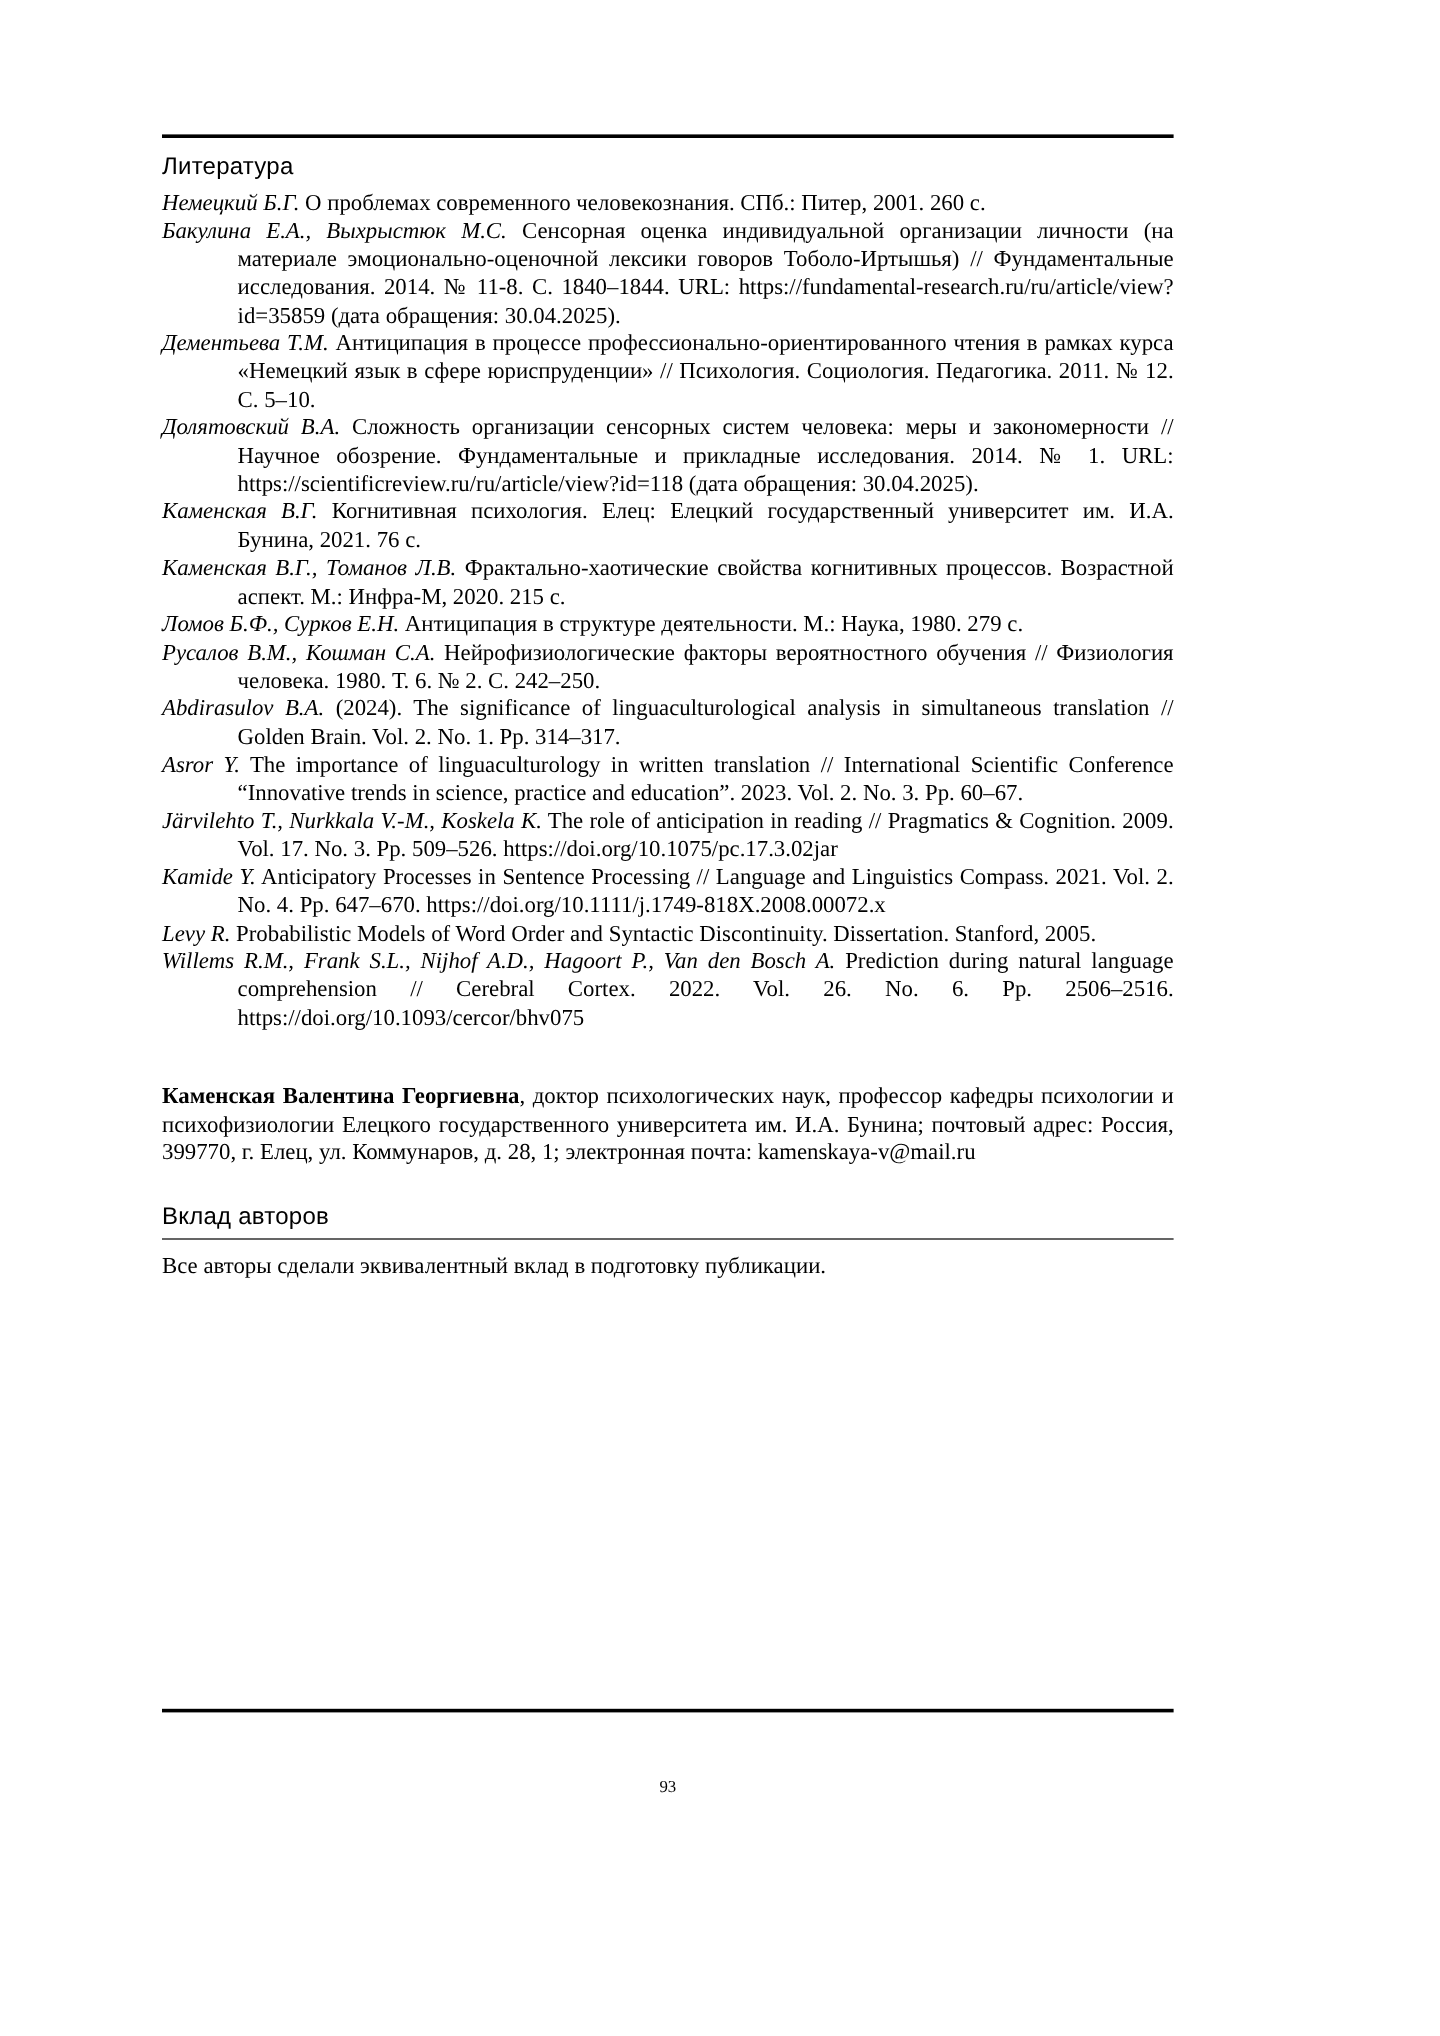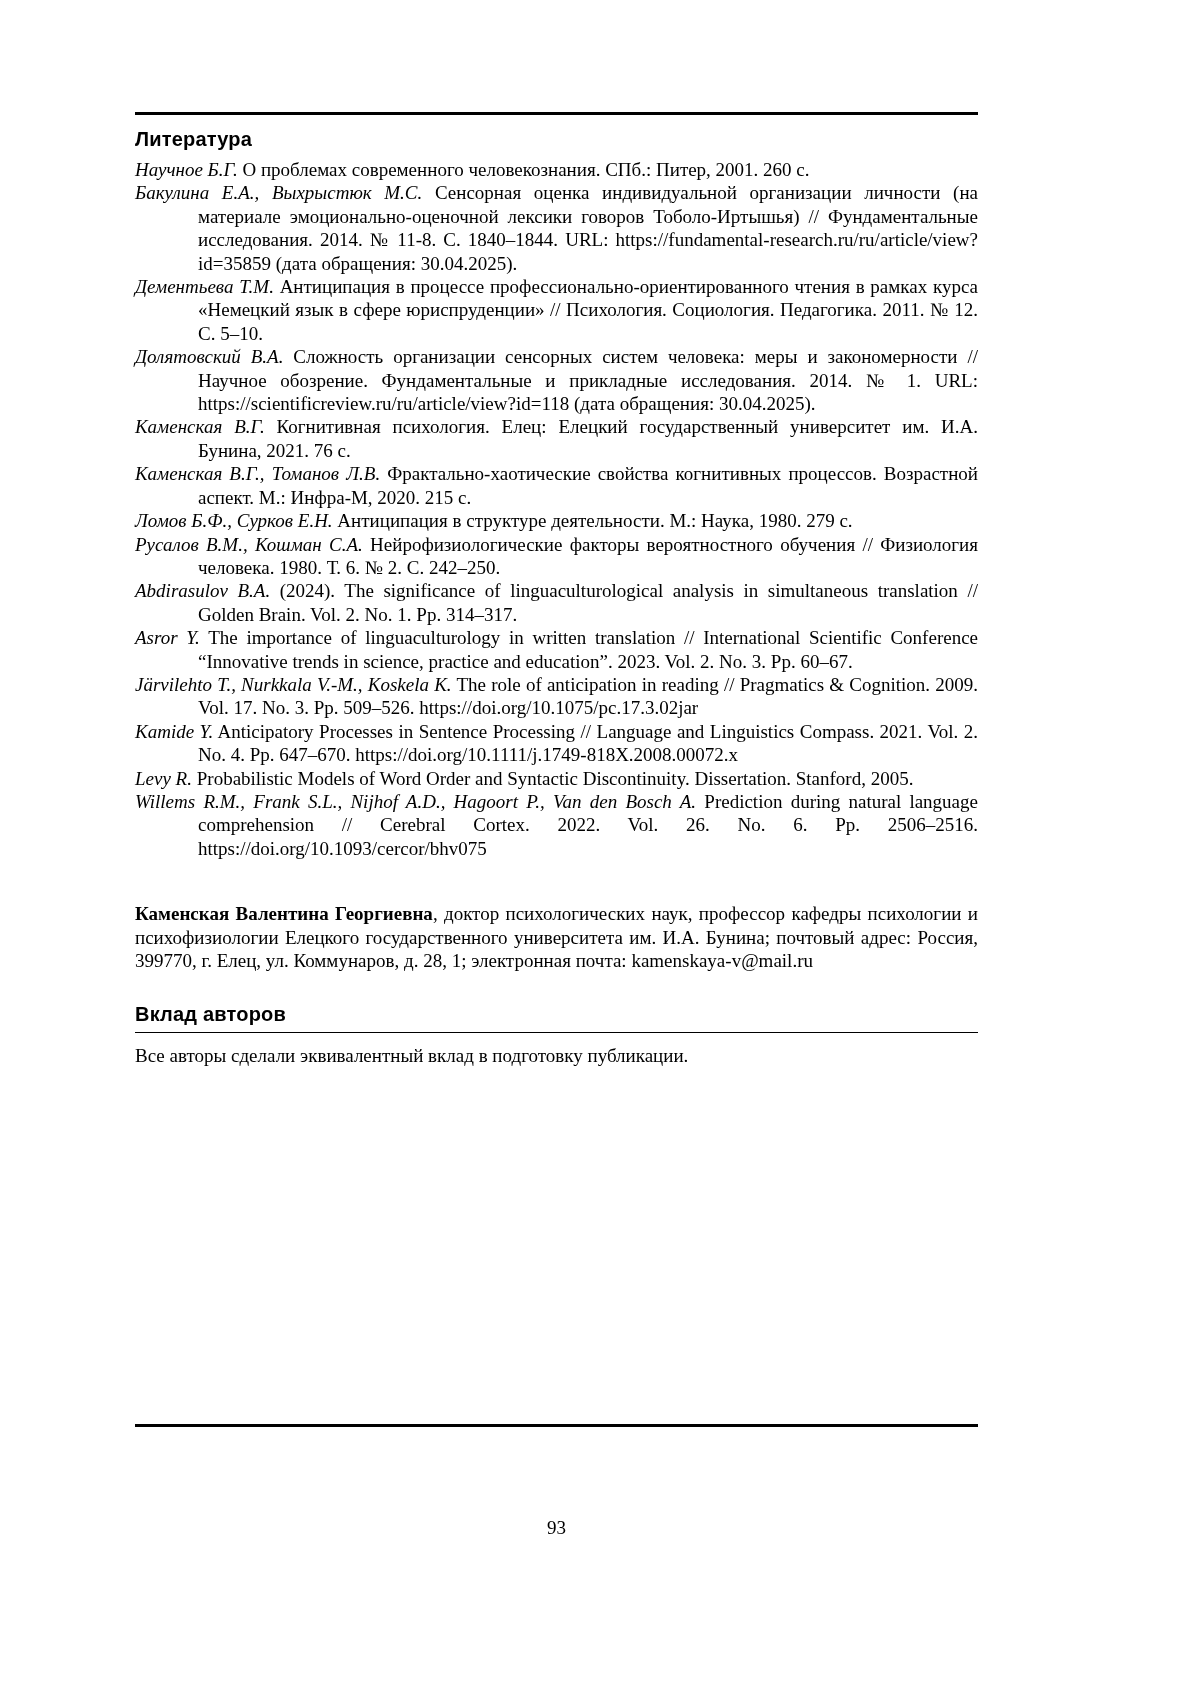--- a/index.html
+++ b/index.html
@@ -24,21 +24,21 @@
   }
 
   .rule-thick {
     border: 0;
     border-top: 3.5px solid #000000;
     margin: 112px 0 13px 0;
   }
 
   .section-heading {
     font-family: "Liberation Sans", sans-serif;
-    font-weight: bold;
+    font-weight: normal;
     font-size: 20px;
     line-height: 22px;
     margin: 0;
     letter-spacing: 0.2px;
   }
 
   .heading-underlined {
     border-bottom: 1.5px solid #000000;
     padding-bottom: 7px;
     margin-bottom: 3px;
@@ -86,37 +86,36 @@
     border-top: 3.5px solid #000000;
     margin: 0;
   }
 
   .page-number {
     position: absolute;
     left: 135px;
     top: 1482px;
     width: 843px;
     text-align: center;
-    font-size: 19px;
-    margin-top: 35px;
+    font-size: 14px;
   }
 </style>
 </head>
 <body>
 
 <div class="page">
   <div class="content">
 
     <hr class="rule-thick">
 
     <section>
       <h2 class="section-heading">Литература</h2>
       <div class="refs">
 
-          <p class="ref"><span class="ref-authors">Научное Б.Г.</span><span> О проблемах современного человекознания. СПб.: Питер, 2001. 260 с.</span></p>
+          <p class="ref"><span class="ref-authors">Немецкий Б.Г.</span><span> О проблемах современного человекознания. СПб.: Питер, 2001. 260 с.</span></p>
 
 
           <p class="ref"><span class="ref-authors">Бакулина Е.А., Выхрыстюк М.С.</span><span> Сенсорная оценка индивидуальной организации личности (на материале эмоционально-оценочной лексики говоров Тоболо-Иртышья) // Фундаментальные исследования. 2014. № 11-8. С. 1840–1844. URL: https://fundamental-research.ru/ru/article/view?id=35859 (дата обращения: 30.04.2025).</span></p>
 
           <p class="ref"><span class="ref-authors">Дементьева Т.М.</span><span> Антиципация в процессе профессионально-ориентированного чтения в рамках курса «Немецкий язык в сфере юриспруденции» // Психология. Социология. Педагогика. 2011. № 12. С. 5–10.</span></p>
 
           <p class="ref"><span class="ref-authors">Долятовский В.А.</span><span> Сложность организации сенсорных систем человека: меры и закономерности // Научное обозрение. Фундаментальные и прикладные исследования. 2014. № 1. URL: https://scientificreview.ru/ru/article/view?id=118 (дата обращения: 30.04.2025).</span></p>
 
           <p class="ref"><span class="ref-authors">Каменская В.Г.</span><span> Когнитивная психология. Елец: Елецкий государственный университет им. И.А. Бунина, 2021. 76 с.</span></p>
 

